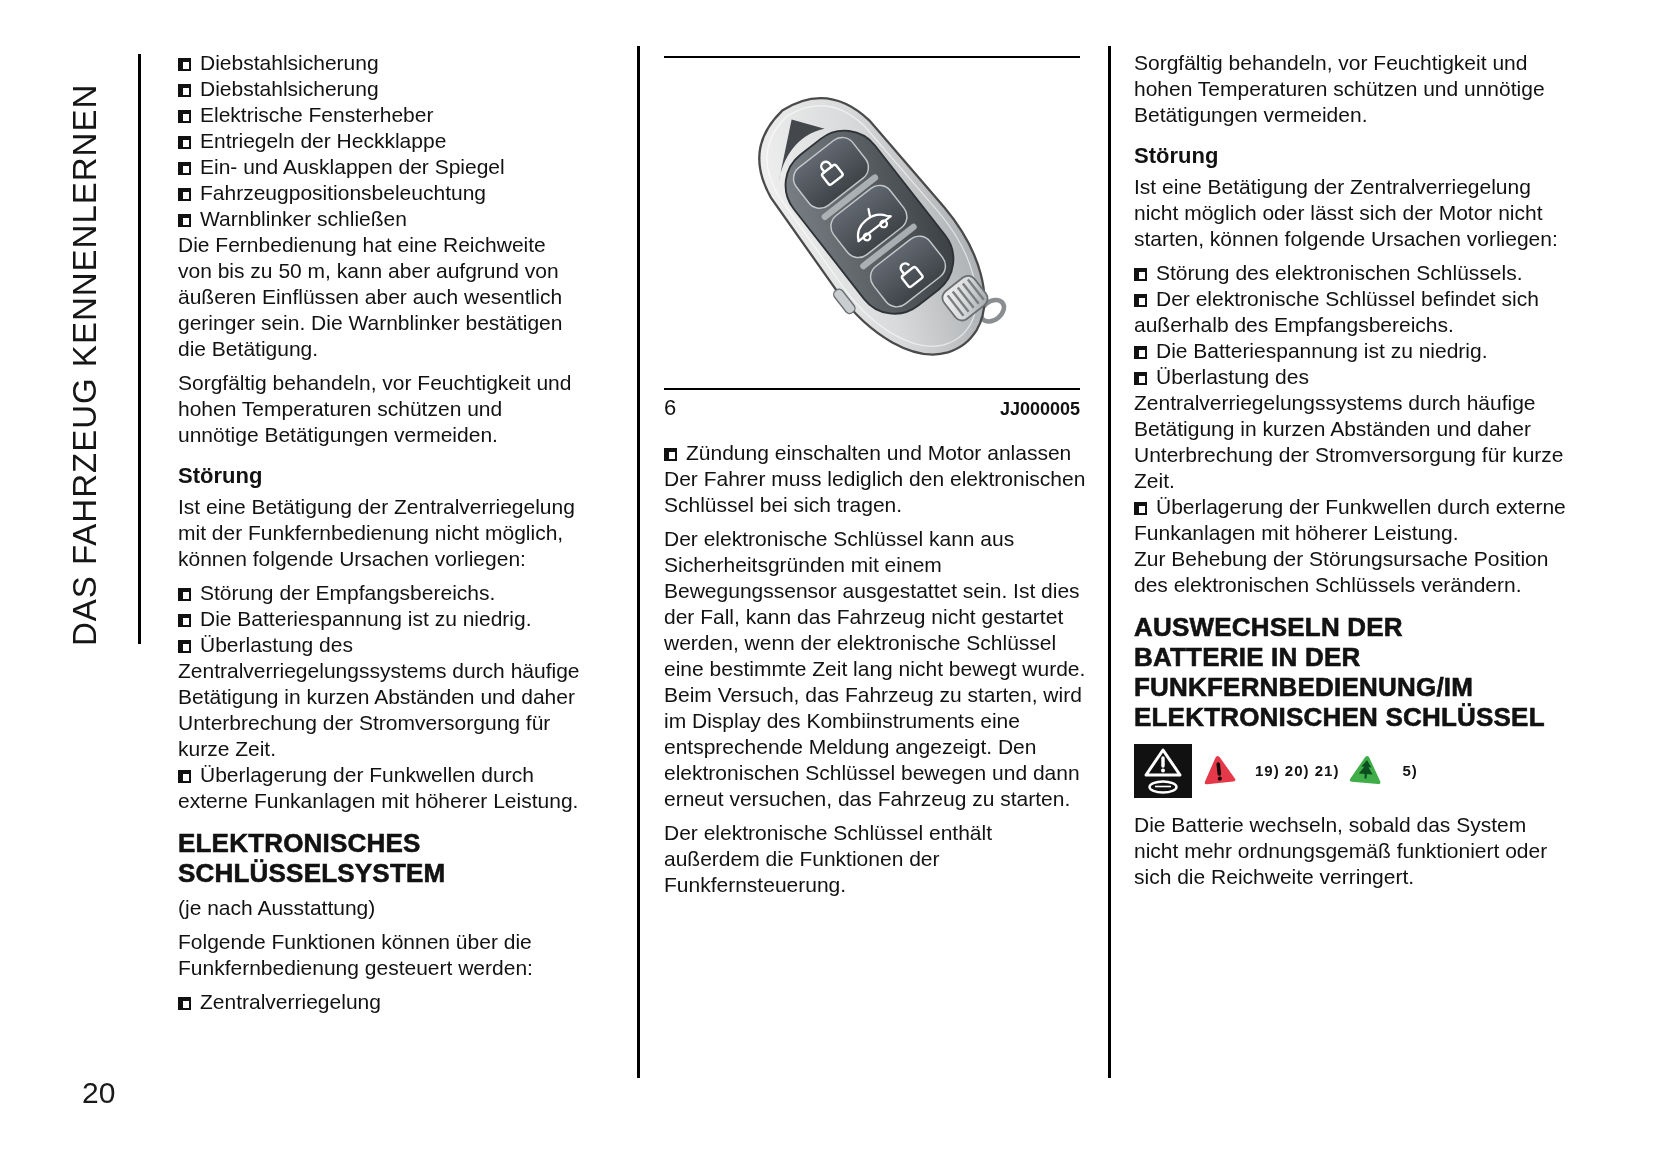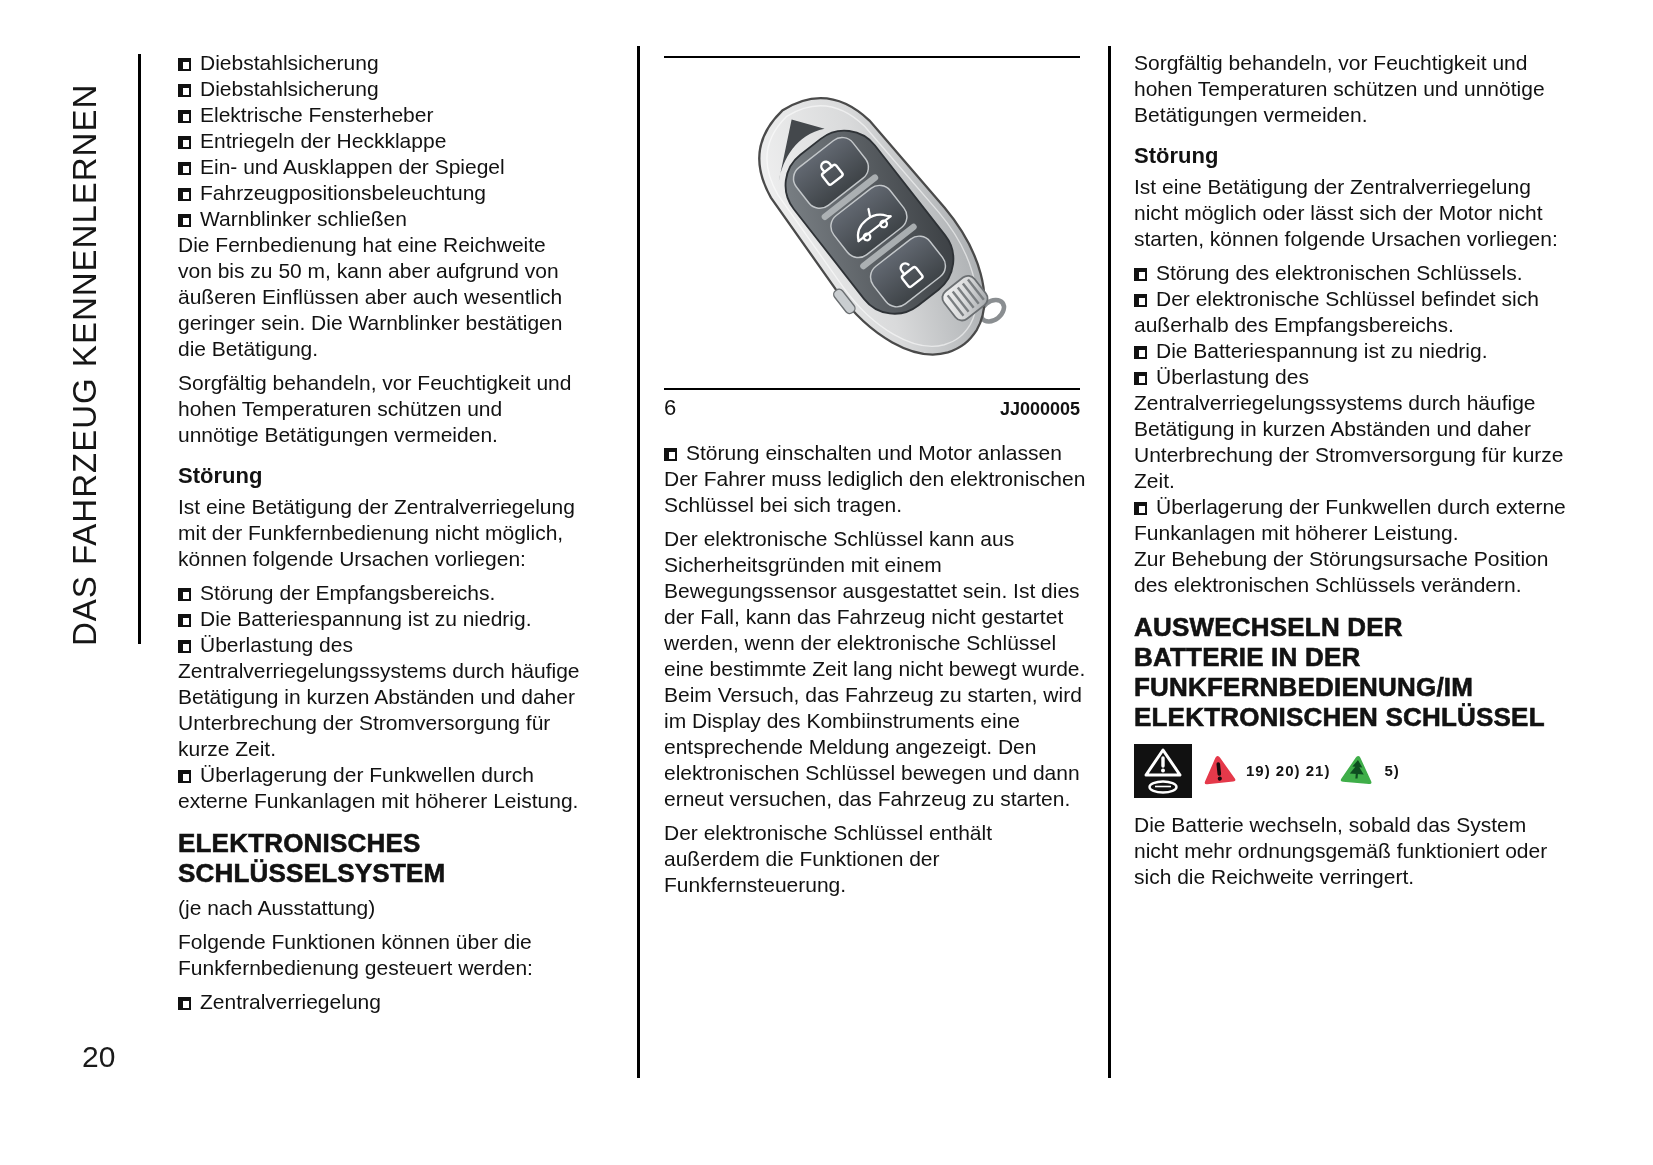--- a/index.html
+++ b/index.html
@@ -8,21 +8,21 @@
     font-family:"Liberation Sans","DejaVu Sans",sans-serif;color:#121212;
   }
   .page{position:absolute;inset:0;}
   
   .sidebar-title{
     position:absolute;left:66px;top:54px;width:592px;height:72px;
     transform:rotate(-90deg) translate(-592px,0);transform-origin:0 0;
     font-size:33px;letter-spacing:1px;font-weight:400;white-space:nowrap;color:#161616;
   }
   .sidebar-rule{position:absolute;left:138px;top:54px;width:3px;height:590px;background:#000;}
-  .page-number{position:absolute;left:82px;top:1040px;font-size:30px;color:#1a1a1a;}
+  .page-number{position:absolute;left:82px;top:1076px;font-size:30px;color:#1a1a1a;}
   .vrule{position:absolute;top:46px;height:1032px;width:3px;background:#000;}
   .vrule-1{left:637px;}
   .vrule-2{left:1108px;}
   .col{position:absolute;font-size:21px;line-height:26px;}
   .col1{left:178px;top:50px;width:407px;}
   .col2{left:664px;top:56px;width:424px;}
   .col3{left:1134px;top:50px;width:432px;}
   p.body{margin:0 0 8px;}
   p.check{margin:0;}
   .cb{
@@ -40,21 +40,21 @@
   
   .figure{
     width:416px;height:334px;box-sizing:border-box;
     border-top:2px solid #000;border-bottom:2px solid #000;
   }
   .figcaption{display:flex;justify-content:space-between;align-items:baseline;margin:5px 0 18px;width:416px;}
   .fig-num{font-size:22px;}
   .fig-code{font-size:18px;font-weight:700;}
   
   .icon-row{display:flex;align-items:center;gap:9px;margin:12px 0 14px;}
-  .refnum{font-size:15px;font-weight:700;letter-spacing:1px;}
+  .refnum{font-size:15px;font-weight:700;letter-spacing:1px;margin-left:9px;}
   .svg-block{display:block;}
 </style>
 </head>
 <body>
 
 <div class="page">
 
   <div class="sidebar-title">DAS FAHRZEUG KENNENLERNEN</div>
   <div class="sidebar-rule"></div>
   <div class="page-number">20</div>
@@ -176,21 +176,21 @@
               <line x1="46" y1="107" x2="46" y2="135"></line>
             </g>
           </g>
         </g>
       </svg>
     </div>
     <div class="figcaption">
       <span class="fig-num">6</span>
       <span class="fig-code">JJ000005</span>
     </div>
-    <p class="check"><span class="cb"></span><span>Störung einschalten und Motor anlassen</span></p>
+    <p class="check"><span class="cb"></span><span>Zündung einschalten und Motor anlassen</span></p>
     <p class="body" style="margin-top:0">Der Fahrer muss lediglich den elektronischen Schlüssel bei sich tragen.</p>
     <p class="body">Der elektronische Schlüssel kann aus Sicherheitsgründen mit einem Bewegungssensor ausgestattet sein. Ist dies der Fall, kann das Fahrzeug nicht gestartet werden, wenn der elektronische Schlüssel eine bestimmte Zeit lang nicht bewegt wurde. Beim Versuch, das Fahrzeug zu starten, wird im Display des Kombiinstruments eine entsprechende Meldung angezeigt. Den elektronischen Schlüssel bewegen und dann erneut versuchen, das Fahrzeug zu starten.</p>
     <p class="body">Der elektronische Schlüssel enthält außerdem die Funktionen der Funkfernsteuerung.</p>
   </div>
 
   <div class="col col3">
     <p class="body">Sorgfältig behandeln, vor Feuchtigkeit und hohen Temperaturen schützen und unnötige Betätigungen vermeiden.</p>
     <h3 class="subhead">Störung</h3>
     <p class="body">Ist eine Betätigung der Zentralverriegelung nicht möglich oder lässt sich der Motor nicht starten, können folgende Ursachen vorliegen:</p>
     <div>

